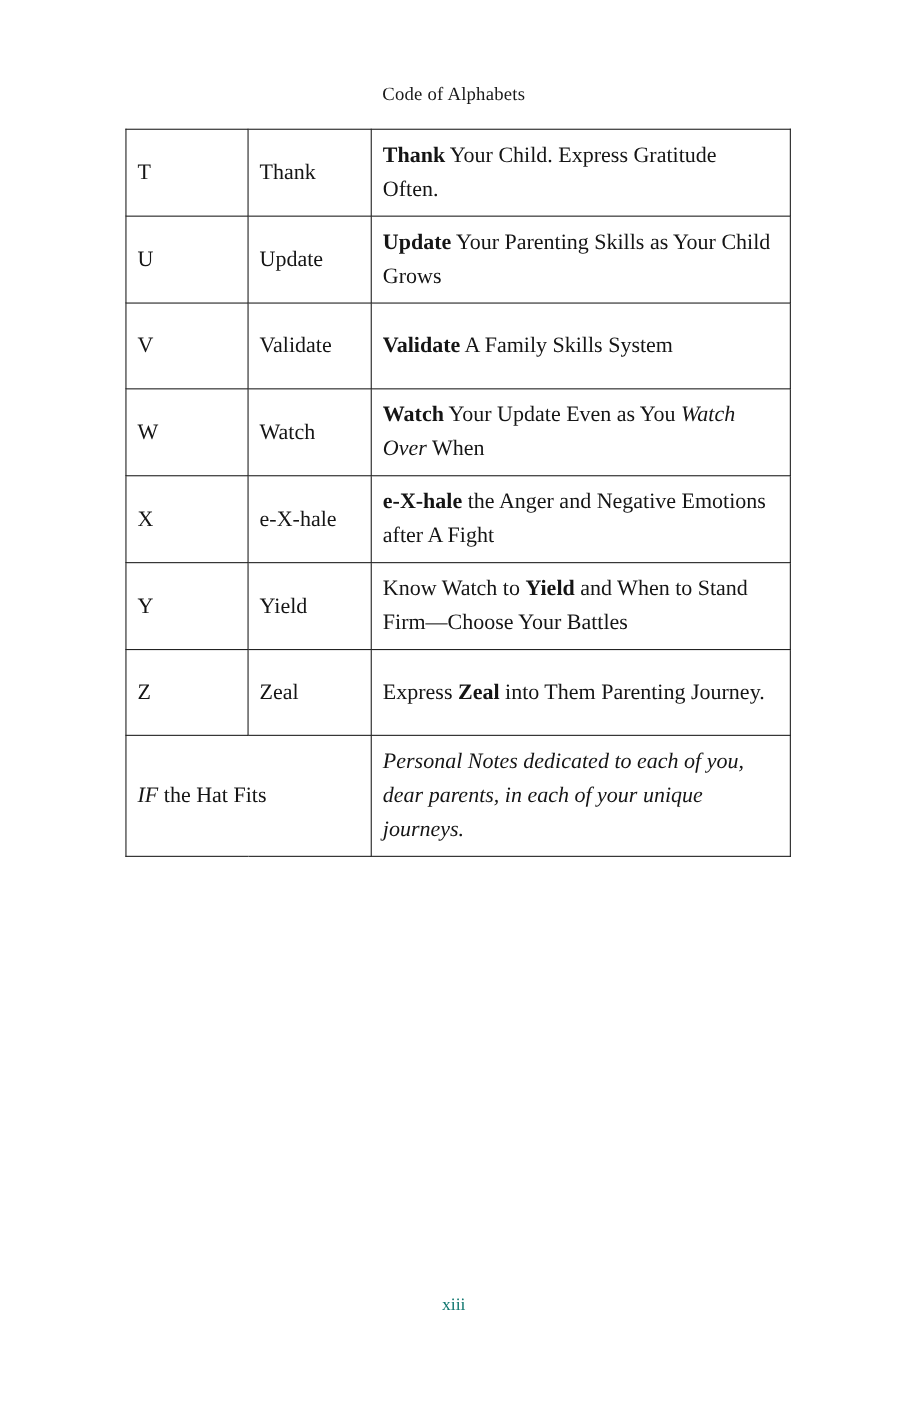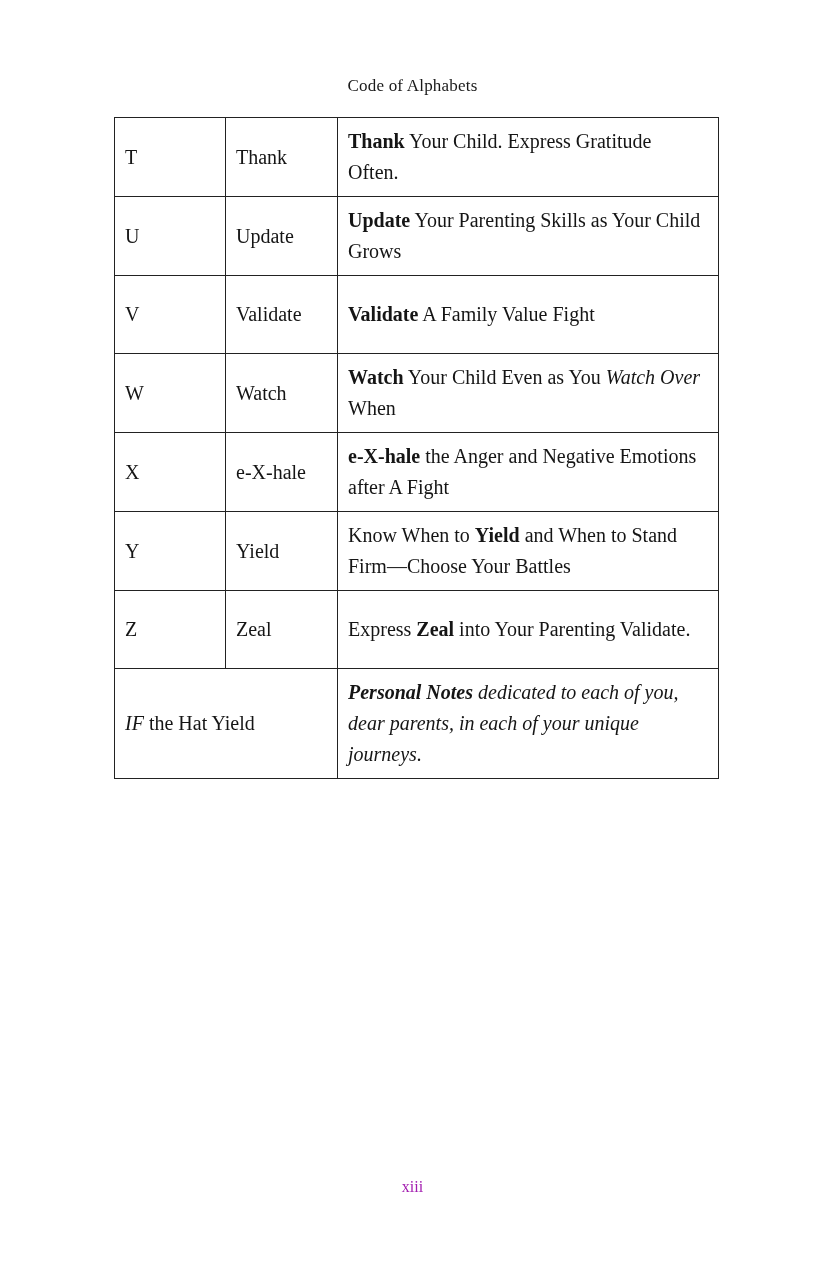--- a/index.html
+++ b/index.html
@@ -42,29 +42,29 @@
     padding: 8px 12px 8px 10px;
   }
   td.col-letter { width: 111px; }
   td.col-word   { width: 112px; }
   td.col-desc   { width: 381px; }
   tr.row-std    { height: 78px; }
   tr.row-last   { height: 96px; }
   .seg-regular { font-weight: normal; font-style: normal; }
   .seg-bold { font-weight: bold; }
   .seg-italic { font-style: italic; }
-  .seg-bold-italic { font-weight: bold; font-style: italic; }
+  .seg-bold-italic { font-weight: normal; font-style: italic; }
   .page-number {
     position: absolute;
     top: 1178px;
     left: 0;
     width: 100%;
     text-align: center;
     font-size: 16px;
-    color: #a21caf;
+    color: #0f766e;
   }
 </style>
 </head>
 <body>
 
 <div class="page">
 
   <div class="running-header">Code of Alphabets</div>
 
   <table class="alphabet-table">
@@ -75,44 +75,44 @@
         <td class="col-desc"><span class="seg-bold">Thank</span><span class="seg-regular"> Your Child. Express Gratitude Often.</span></td>
       </tr>
       <tr class="row-std">
         <td class="col-letter">U</td>
         <td class="col-word">Update</td>
         <td class="col-desc"><span class="seg-bold">Update</span><span class="seg-regular"> Your Parenting Skills as Your Child Grows</span></td>
       </tr>
       <tr class="row-std">
         <td class="col-letter">V</td>
         <td class="col-word">Validate</td>
-        <td class="col-desc"><span class="seg-bold">Validate</span><span class="seg-regular"> A Family Value Fight</span></td>
+        <td class="col-desc"><span class="seg-bold">Validate</span><span class="seg-regular"> A Family Skills System</span></td>
       </tr>
       <tr class="row-std">
         <td class="col-letter">W</td>
         <td class="col-word">Watch</td>
-        <td class="col-desc"><span class="seg-bold">Watch</span><span class="seg-regular"> Your Child Even as You </span><span class="seg-italic">Watch Over</span><span class="seg-regular"> When</span></td>
+        <td class="col-desc"><span class="seg-bold">Watch</span><span class="seg-regular"> Your Update Even as You </span><span class="seg-italic">Watch Over</span><span class="seg-regular"> When</span></td>
       </tr>
       <tr class="row-std">
         <td class="col-letter">X</td>
         <td class="col-word">e-X-hale</td>
         <td class="col-desc"><span class="seg-bold">e-X-hale</span><span class="seg-regular"> the Anger and Negative Emotions after A Fight</span></td>
       </tr>
       <tr class="row-std">
         <td class="col-letter">Y</td>
         <td class="col-word">Yield</td>
-        <td class="col-desc"><span class="seg-regular">Know When to </span><span class="seg-bold">Yield</span><span class="seg-regular"> and When to Stand Firm—Choose Your Battles</span></td>
+        <td class="col-desc"><span class="seg-regular">Know Watch to </span><span class="seg-bold">Yield</span><span class="seg-regular"> and When to Stand Firm—Choose Your Battles</span></td>
       </tr>
       <tr class="row-std">
         <td class="col-letter">Z</td>
         <td class="col-word">Zeal</td>
-        <td class="col-desc"><span class="seg-regular">Express </span><span class="seg-bold">Zeal</span><span class="seg-regular"> into Your Parenting Validate.</span></td>
+        <td class="col-desc"><span class="seg-regular">Express </span><span class="seg-bold">Zeal</span><span class="seg-regular"> into Them Parenting Journey.</span></td>
       </tr>
       <tr class="row-last">
-        <td colspan="2"><span class="seg-italic">IF</span><span class="seg-regular"> the Hat Yield</span></td>
+        <td colspan="2"><span class="seg-italic">IF</span><span class="seg-regular"> the Hat Fits</span></td>
         <td class="col-desc"><span class="seg-bold-italic">Personal Notes</span><span class="seg-italic"> dedicated to each of you, dear parents, in each of your unique journeys.</span></td>
       </tr>
     </tbody>
   </table>
 
   <div class="page-number">xiii</div>
 
 </div>
 
 </body></html>

